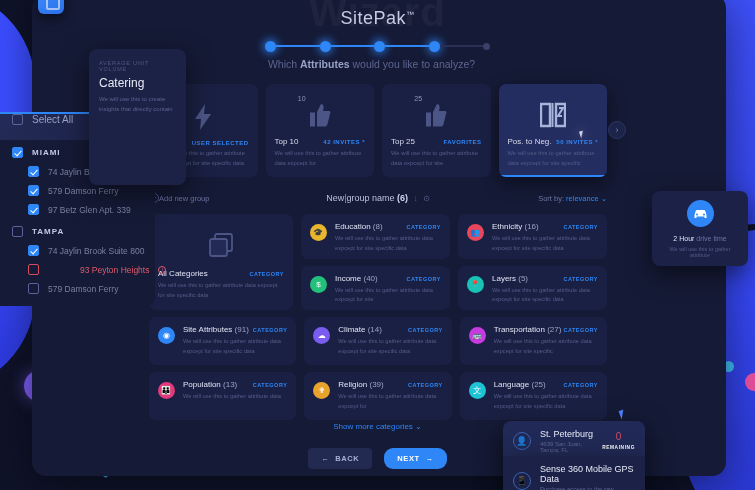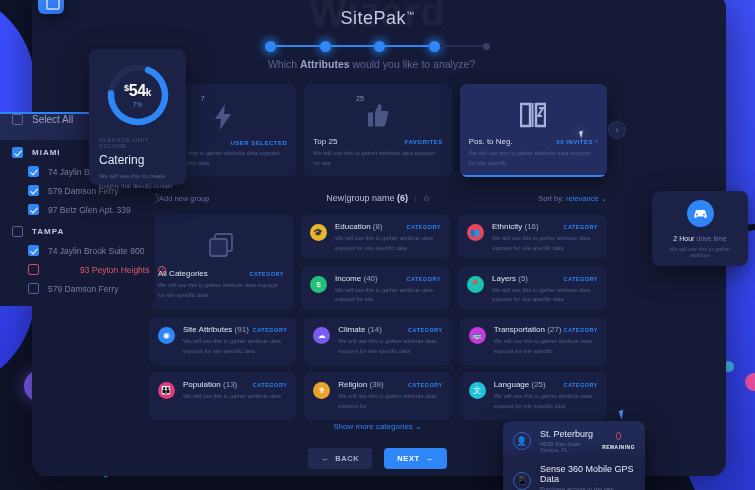--- a/index.html
+++ b/index.html
@@ -336,21 +336,21 @@
   .footbtns {
     position: absolute; left: 0; right: 0; top: 448px;
     display: flex; justify-content: center; gap: 12px;
   }
   .btn {
     font-size: 7.5px; font-weight: bold; letter-spacing: .6px;
     padding: 6px 13px; border-radius: 4px;
     display: flex; align-items: center; gap: 6px;
   }
   .btn.back { background: #222a52; color: #a7b0d4; }
-  .btn.next { background: #2e86f7; color: #fff; }
+  .btn.next { background: #2e86f7; color: #fff; border-radius: 9px; }
 
   
   .drive {
     position: absolute; left: 652px; top: 191px;
     width: 96px; height: 75px;
     background: #1b2147; border-radius: 8px;
     box-shadow: 0 8px 24px rgba(0,0,0,.5);
     padding: 9px; text-align: center;
     z-index: 9;
   }
@@ -476,32 +476,20 @@
         <div class="warn-ic">!</div>
       </div>
       <div class="addr-row">
         <div class="cb outline"></div>
         <div class="alabel">579 Damson Ferry</div>
       </div>
     </div>
   </div>
 
   <div class="donut-card">
-    <div class="donut-wrap">
-      <svg width="70" height="70" viewBox="0 0 70 70">
-        <circle cx="35" cy="35" r="27" fill="none" stroke="#252b52" stroke-width="6"></circle>
-        <circle cx="35" cy="35" r="27" fill="none" stroke="#2e86f7" stroke-width="6.5" stroke-linecap="round" stroke-dasharray="118 52" transform="rotate(-68 35 35)"></circle>
-      </svg>
-      <div class="donut-center">
-        <div class="donut-val">
-          <span class="cur">$</span><span>54</span><span class="k">k</span>
-        </div>
-        <div class="donut-pct">7%</div>
-      </div>
-    </div>
     <div class="donut-label">AVERAGE UNIT VOLUME</div>
     <div class="donut-name">Catering</div>
     <div class="donut-desc">We will use this to create insights that directly contain</div>
   </div>
 
   <div class="topcards">
 
     <div class="tcard">
       <div class="tc-icon">
         <div class="tc-count">7</div>
@@ -509,20 +497,33 @@
           <path d="M12 0 L2 15 L8 15 L7 26 L18 10 L11 10 Z" fill="#4d5party" style="fill:#4c5686"></path>
         </svg>
       </div>
       <div class="tc-foot">
         <span class="tc-title"></span>
         <span class="tc-badge">USER SELECTED</span>
       </div>
       <div class="tc-desc">We will use this to gather attribute data expcept for site specific data</div>
     </div>
 
+    <div class="tcard">
+      <div class="tc-icon">
+        <div class="tc-count">10</div>
+        <svg width="22" height="24" viewBox="0 0 22 24">
+          <path d="M8 9 L12 1 C15 1 15 5 14 8 L20 8 C21.5 8 22 9.5 21 11 L18.5 21 C18 23 17 23.5 15.5 23.5 L8 23.5 Z M1 9.5 L6 9.5 L6 23.5 L1 23.5 Z" fill="#4c5686"></path>
+        </svg>
+      </div>
+      <div class="tc-foot">
+        <span class="tc-title">Top 10</span>
+        <span class="tc-badge">42 INVITES *</span>
+      </div>
+      <div class="tc-desc">We will use this to gather attribute data expcept for</div>
+    </div>
 
     <div class="tcard">
       <div class="tc-icon">
         <div class="tc-count">25</div>
         <svg width="22" height="24" viewBox="0 0 22 24">
           <path d="M8 9 L12 1 C15 1 15 5 14 8 L20 8 C21.5 8 22 9.5 21 11 L18.5 21 C18 23 17 23.5 15.5 23.5 L8 23.5 Z M1 9.5 L6 9.5 L6 23.5 L1 23.5 Z" fill="#4c5686"></path>
         </svg>
       </div>
       <div class="tc-foot">
         <span class="tc-title">Top 25</span>

